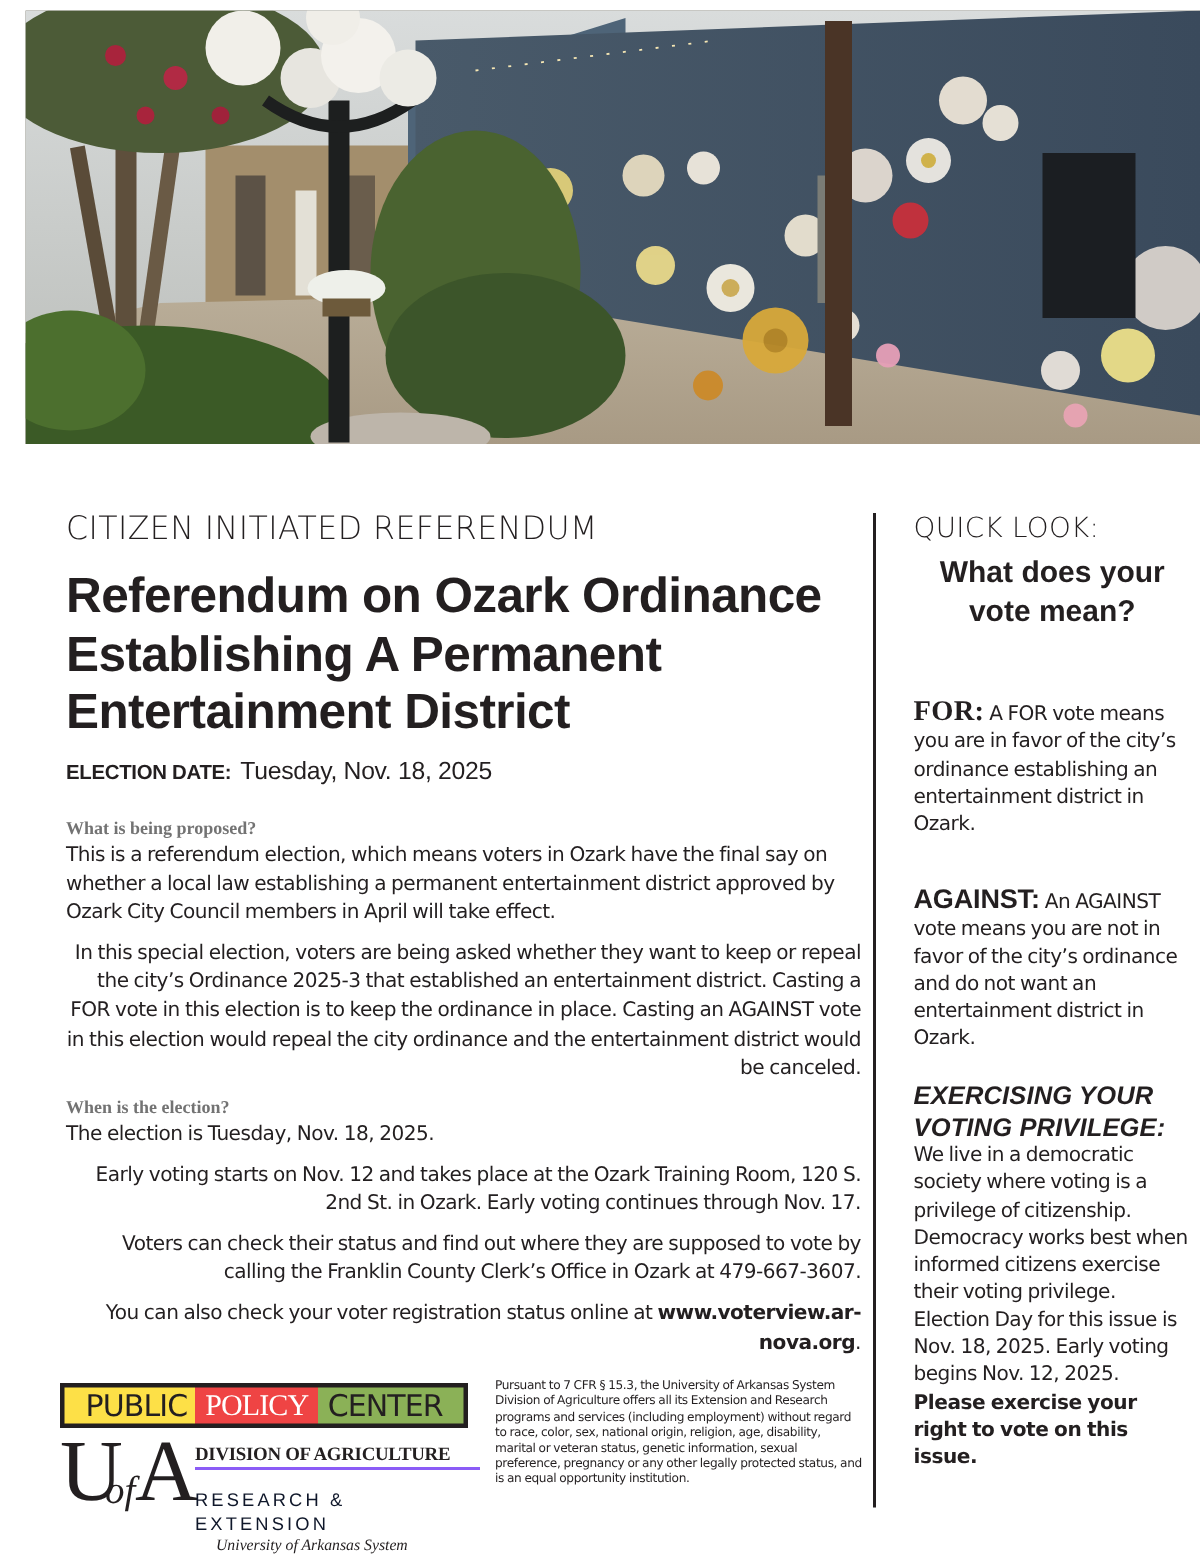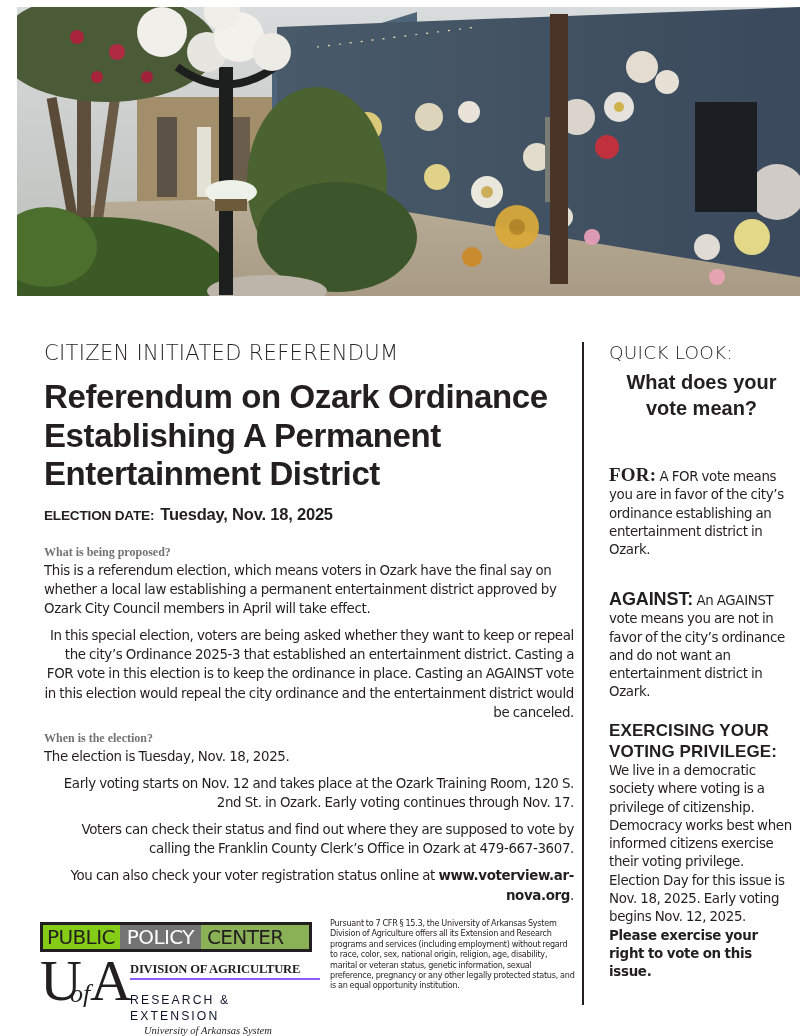--- a/index.html
+++ b/index.html
@@ -25,21 +25,21 @@
       font-family: "Liberation Sans", sans-serif; font-weight: 700;
       font-size: 33px; line-height: 38.5px; color: #231f20;
       letter-spacing: -0.4px;
     }
     .date-line { margin-top: 10px; line-height: 20px; }
     .date-label {
       font-family: "Liberation Sans", sans-serif; font-weight: 700; font-size: 13.6px;
       letter-spacing: -0.2px;
     }
     .date-value {
-      font-family: "Liberation Sans", sans-serif; font-weight: 700; font-size: 16.5px;
+      font-family: "Liberation Sans", sans-serif; font-weight: 400; font-size: 16.5px;
       margin-left: 6px; letter-spacing: -0.2px;
     }
 
     .section-h {
       font-family: Liberation Serif, serif; font-weight: 700;
       font-size: 12px; line-height: 18px; color: #737373;
     }
     .para {
       font-family: "DejaVu Sans", sans-serif; font-size: 13.4px;
       line-height: 19.1px; color: #231f20; letter-spacing: -0.35px;
@@ -74,35 +74,35 @@
     }
     .r-lead-sans {
       font-family: "Liberation Sans", sans-serif; font-weight: 700; font-size: 18px;
       line-height: 20px; letter-spacing: -0.1px;
     }
     .for-block { position: absolute; top: 125px; left: 0; width: 185px; }
     .against-block { position: absolute; top: 248px; left: 0; width: 185px; }
     .exercise-block { position: absolute; top: 380px; left: 0; width: 185px; }
     .exercise-h {
       font-family: "Liberation Sans", sans-serif; font-weight: 700; font-size: 17px;
-      line-height: 20.5px; letter-spacing: 0.1px;
+      line-height: 20.5px; letter-spacing: 0.1px; font-style: italic;
     }
     .r-para b { font-family: "DejaVu Sans", sans-serif; font-weight: 700; letter-spacing: -0.3px; }
 
     
     .ppc {
       position: absolute; left: 40px; top: 922px; width: 272px; height: 30px;
       background: #231f20; display: flex; align-items: stretch; padding: 3px;
     }
     .ppc span {
       font-family: "DejaVu Sans", sans-serif; font-size: 20px; line-height: 24px;
       display: flex; align-items: center; letter-spacing: -0.6px;
     }
-    .ppc .p1 { background: #84cc16; color: #231f20; padding: 0 5px 0 4px; }
-    .ppc .p2 { background: #737373; color: #ffffff; padding: 0 7px 0 7px; }
+    .ppc .p1 { background: #fde047; color: #231f20; padding: 0 5px 0 14px; }
+    .ppc .p2 { background: #ef4444; color: #ffffff; padding: 0 7px 0 7px; font-family: Liberation Serif, serif; }
     .ppc .p3 { background: #8bb157; color: #231f20; padding: 0 5px 0 6px; flex: 1; }
 
     .uofa { position: absolute; left: 40px; top: 962px; width: 280px; height: 52px; }
     .uofa-mark {
       position: absolute; left: 0; top: -2px; width: 90px; height: 54px;
       font-family: "Liberation Serif", serif; color: #231f20;
     }
     .uofa-mark .U { position: absolute; left: 0; top: -8px; font-size: 58px; line-height: 58px; }
     .uofa-mark .of { position: absolute; left: 30px; top: 8px; font-size: 26px; font-style: italic; line-height: 26px; margin-top: 13px; }
     .uofa-mark .A { position: absolute; left: 50px; top: -8px; font-size: 58px; line-height: 58px; }

